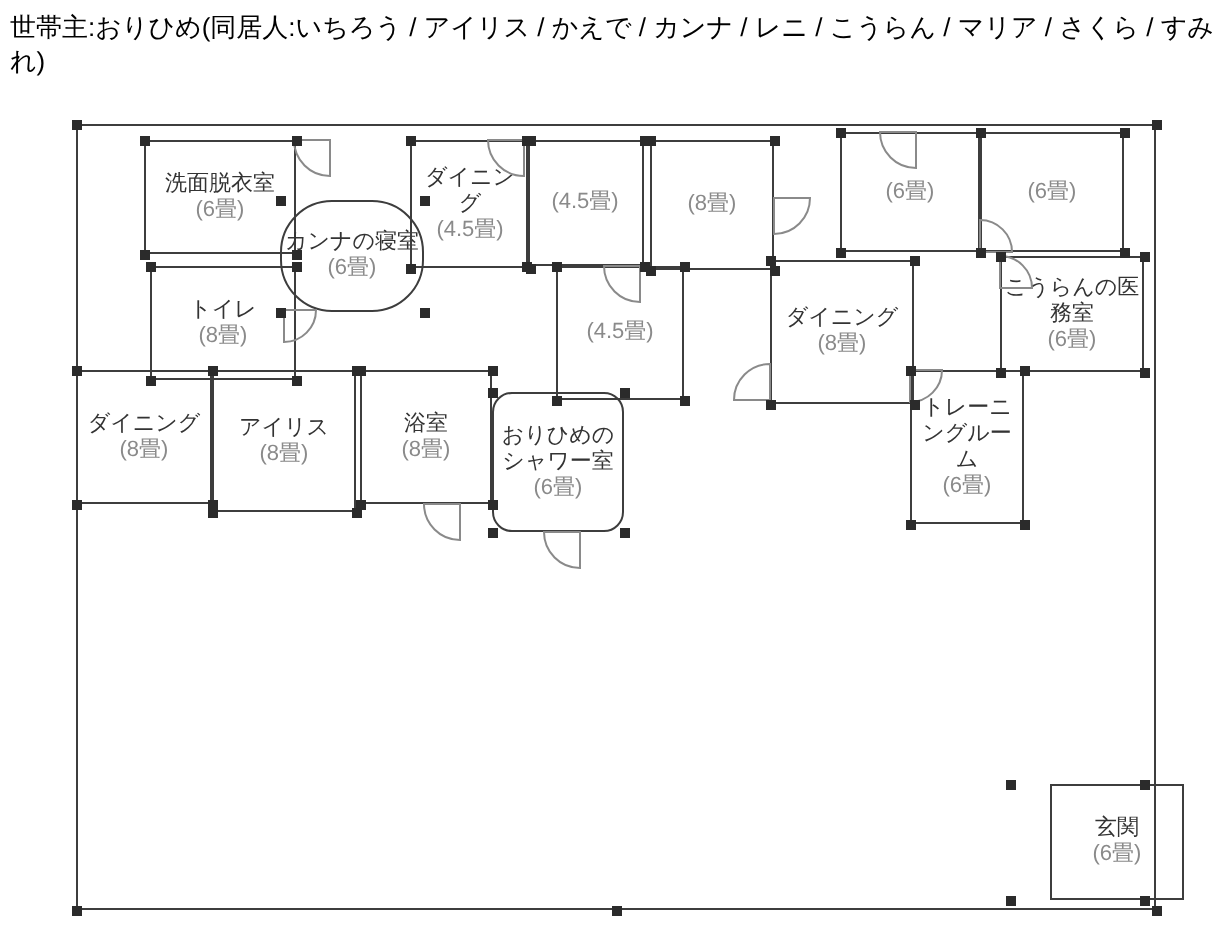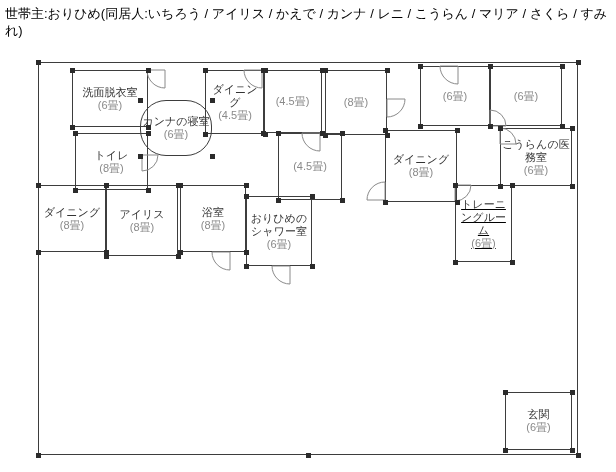--- a/index.html
+++ b/index.html
@@ -194,41 +194,41 @@
     <div class="room" style="left: 180px; top: 185px; width: 66px; height: 67px;">
       <div class="room-label">
         <div class="room-name">浴室</div>
         <div class="room-size">(8畳)</div>
       </div>
     </div>
     <div class="handle" style="left: 178px; top: 183px;"></div>
     <div class="handle" style="left: 244px; top: 183px;"></div>
     <div class="handle" style="left: 178px; top: 250px;"></div>
     <div class="handle" style="left: 244px; top: 250px;"></div>
-    <div class="room" style="left: 246px; top: 196px; width: 66px; height: 70px;">
+    <div class="room" style="left: 246px; top: 196px; width: 66px; height: 70px; border-radius: 10px;">
       <div class="room-label">
         <div class="room-name">おりひめのシャワー室</div>
         <div class="room-size">(6畳)</div>
       </div>
     </div>
     <div class="handle" style="left: 244px; top: 194px;"></div>
     <div class="handle" style="left: 310px; top: 194px;"></div>
     <div class="handle" style="left: 244px; top: 264px;"></div>
     <div class="handle" style="left: 310px; top: 264px;"></div>
-    <div class="room" style="left: 455px; top: 185px; width: 57px; height: 77px; text-decoration: underline;">
+    <div class="room" style="left: 455px; top: 185px; width: 57px; height: 77px;">
       <div class="room-label">
         <div class="room-name">トレーニングルーム</div>
         <div class="room-size">(6畳)</div>
       </div>
     </div>
     <div class="handle" style="left: 453px; top: 183px;"></div>
     <div class="handle" style="left: 510px; top: 183px;"></div>
     <div class="handle" style="left: 453px; top: 260px;"></div>
     <div class="handle" style="left: 510px; top: 260px;"></div>
-    <div class="room" style="left: 505px; top: 392px; width: 67px; height: 58px;">
+    <div class="room" style="left: 525px; top: 392px; width: 67px; height: 58px;">
       <div class="room-label">
         <div class="room-name">玄関</div>
         <div class="room-size">(6畳)</div>
       </div>
     </div>
     <div class="handle" style="left: 503px; top: 390px;"></div>
     <div class="handle" style="left: 570px; top: 390px;"></div>
     <div class="handle" style="left: 503px; top: 448px;"></div>
     <div class="handle" style="left: 570px; top: 448px;"></div>
   </div>

